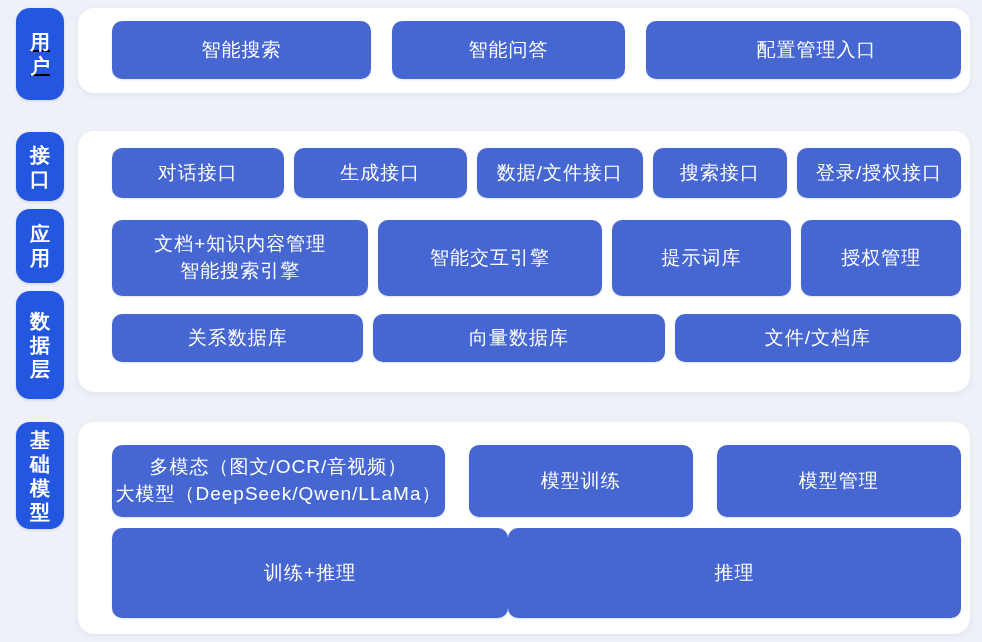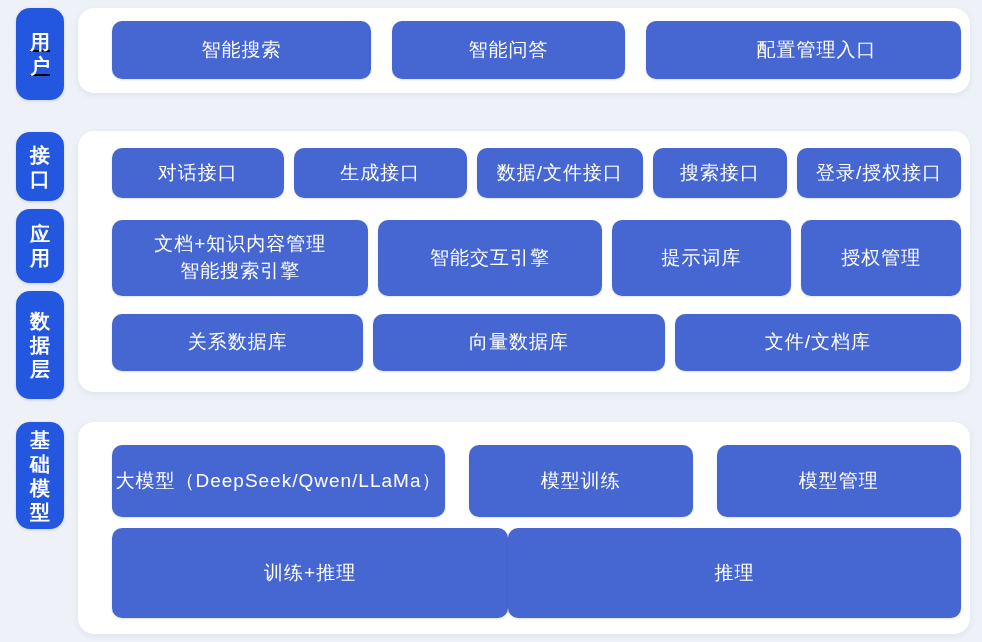--- a/index.html
+++ b/index.html
@@ -93,30 +93,31 @@
     </div>
     <div class="row" style="top:89px;height:76px;gap:10px;">
       <div class="block" style="flex:257 1 0;">
         <span>文档+知识内容管理</span>
         <span>智能搜索引擎</span>
       </div>
       <div class="block" style="flex:224 1 0;">智能交互引擎</div>
       <div class="block" style="flex:180 1 0;">提示词库</div>
       <div class="block" style="flex:160 1 0;">授权管理</div>
     </div>
-    <div class="row" style="top:183px;height:57px;gap:10px;">
+    <div class="row" style="top:183px;height:48px;gap:10px;">
       <div class="block" style="flex:252 1 0;">关系数据库</div>
       <div class="block" style="flex:292 1 0;">向量数据库</div>
       <div class="block" style="flex:287 1 0;">文件/文档库</div>
     </div>
   </div>
 
   <div class="card" style="top:422px;height:212px;">
     <div class="row" style="top:23px;height:72px;gap:24px;">
       <div class="block" style="flex:335 1 0;">
+        <span>多模态（图文/OCR/音视频）</span>
         <span>大模型（DeepSeek/Qwen/LLaMa）</span>
       </div>
       <div class="block" style="flex:225 1 0;">模型训练</div>
       <div class="block" style="flex:246 1 0;">模型管理</div>
     </div>
     <div class="row" style="top:106px;height:90px;">
       <div class="block" style="flex:392 1 0;">训练+推理</div>
       <div class="block" style="flex:448 1 0;">推理</div>
     </div>
   </div>

